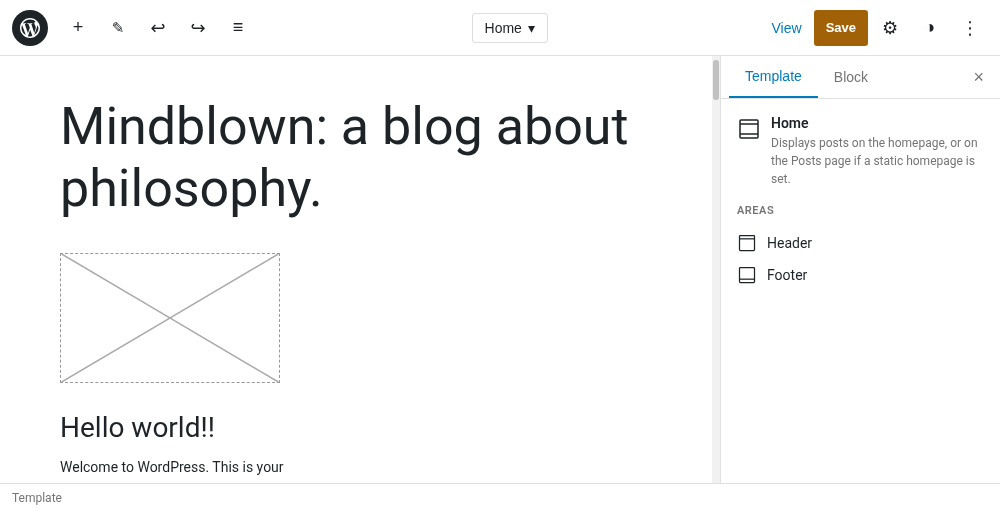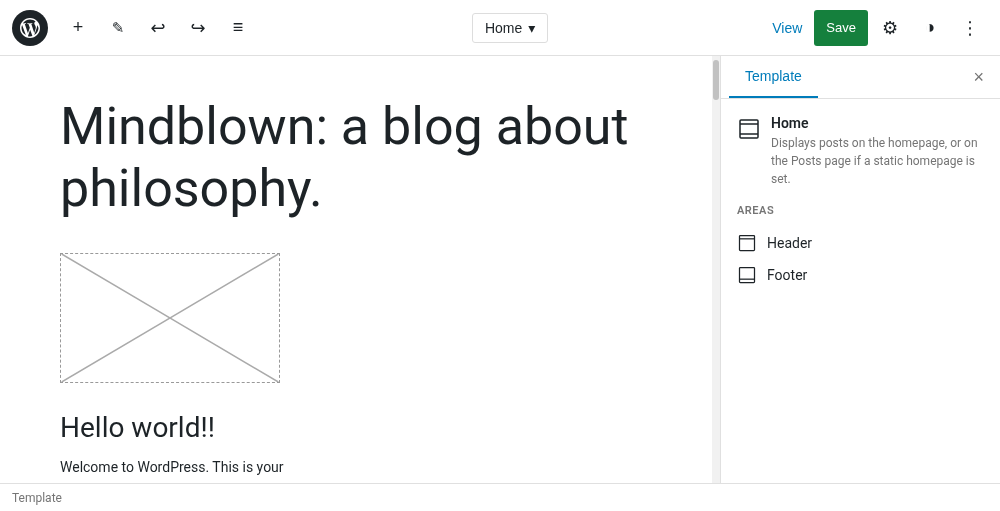--- a/index.html
+++ b/index.html
@@ -26,22 +26,22 @@
     .wp-logo svg { width: 20px; height: 20px; fill: #fff; }
     .toolbar-btn {
       width: 36px; height: 36px;
       border: none; background: transparent; cursor: pointer;
       display: flex; align-items: center; justify-content: center;
       border-radius: 4px;
       color: #1d2327;
       font-size: 18px;
     }
     .toolbar-btn.primary {
-      background: #15803d; color: #fff; font-size: 13px;
-      width: auto; padding: 0 12px; font-weight: 400; border-radius: 3px;
+      background: #a16207; color: #fff; font-size: 13px;
+      width: auto; padding: 0 12px; font-weight: 700; border-radius: 3px;
     }
     .toolbar-center {
       flex: 1;
       display: flex; align-items: center; justify-content: center;
     }
     .page-selector {
       display: flex; align-items: center; gap: 6px;
       border: 1px solid #ddd; border-radius: 3px; padding: 6px 12px;
       cursor: pointer; font-size: 14px; color: #1d2327; background: #fff;
     }
@@ -278,20 +278,21 @@
     <p class="post-excerpt">Welcome to WordPress. This is your first post. Edit or delete it, then start writing!</p>
   </div>
 
   <div class="editor-scroll-indicator">
     <div class="scroll-thumb"></div>
   </div>
 
   <div class="sidebar">
     <div class="sidebar-tabs">
       <button class="sidebar-tab active">Template</button>
+      <button class="sidebar-tab">Block</button>
       <button class="sidebar-close">×</button>
     </div>
 
     <div class="sidebar-content">
       <div class="template-item">
         <div class="template-icon">
           <svg viewBox="0 0 24 24" fill="none" stroke="#1d2327" stroke-width="1.5" xmlns="http://www.w3.org/2000/svg">
             <rect x="3" y="3" width="18" height="18" rx="1"></rect>
             <line x1="3" y1="7" x2="21" y2="7"></line>
             <line x1="3" y1="17" x2="21" y2="17"></line>

